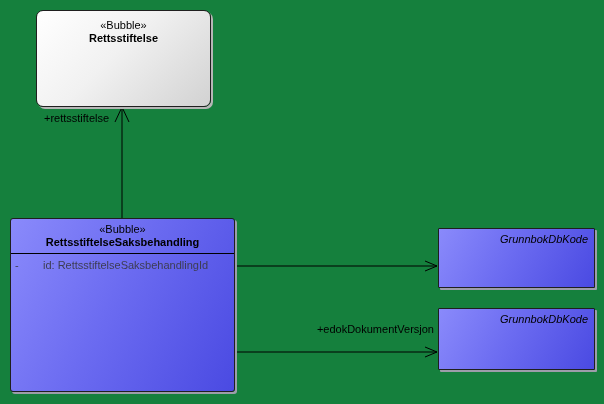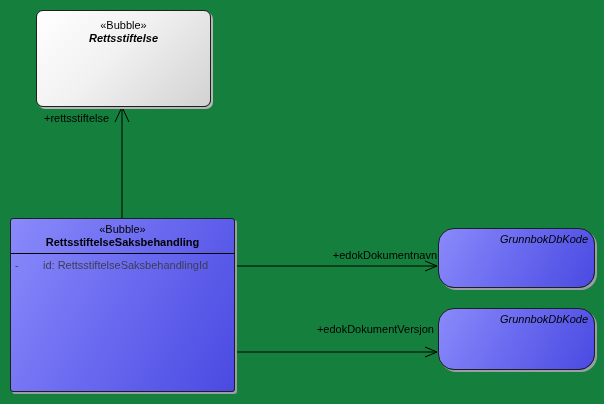--- a/index.html
+++ b/index.html
@@ -20,21 +20,21 @@
   }
   
   .node-abstract {
     left: 36px; top: 10px; width: 175px; height: 97px;
     border-radius: 7px;
     background: linear-gradient(135deg, #ffffff 0%, #f1f1f1 45%, #d2d2d2 100%);
     box-shadow: 2px 2px 0 #b6b6b6;
     text-align: center;
     padding-top: 8px;
   }
-  .node-abstract .name { font-weight: bold; font-style: italic; }
+  .node-abstract .name { font-weight: bold; }
   .stereotype { line-height: 13px; }
   .name { line-height: 13px; }
 
   
   .node-main {
     left: 10px; top: 218px; width: 225px; height: 174px;
     border-radius: 3px;
     background: linear-gradient(118deg, #8a8afb 0%, #6c6cf1 45%, #4a4ae2 100%);
     box-shadow: 2px 2px 0 #9d9daa;
   }
@@ -48,21 +48,21 @@
   .attr-row {
     display: flex;
     padding: 5px 0 0 4px;
     color: #3d3d52;
     line-height: 13px;
   }
   .attr-vis { width: 28px; }
 
   
   .node-kode {
-    border-radius: 16px;
+    border-radius: 1px;
     background: linear-gradient(118deg, #8a8afb 0%, #6c6cf1 45%, #4a4ae2 100%);
     box-shadow: 2px 2px 0 #9d9daa;
     left: 438px; width: 157px;
   }
   .node-kode-1 { top: 228px; height: 60px; }
   .node-kode-2 { top: 308px; height: 62px; }
   .node-kode .stereotype {
     font-style: italic;
     text-align: right;
     padding: 4px 6px 0 0;
@@ -132,16 +132,15 @@
 
   <div class="node node-kode node-kode-1">
     <div class="stereotype">GrunnbokDbKode</div>
   </div>
 
   <div class="node node-kode node-kode-2">
     <div class="stereotype">GrunnbokDbKode</div>
   </div>
 
   <div class="edge-label lbl-rettsstiftelse">+rettsstiftelse</div>
-  <div class="edge-label lbl-dokumentnavn">+edokDokumentnavn</div>
   <div class="edge-label lbl-versjon">+edokDokumentVersjon</div>
 
 </div>
 
 </body></html>

